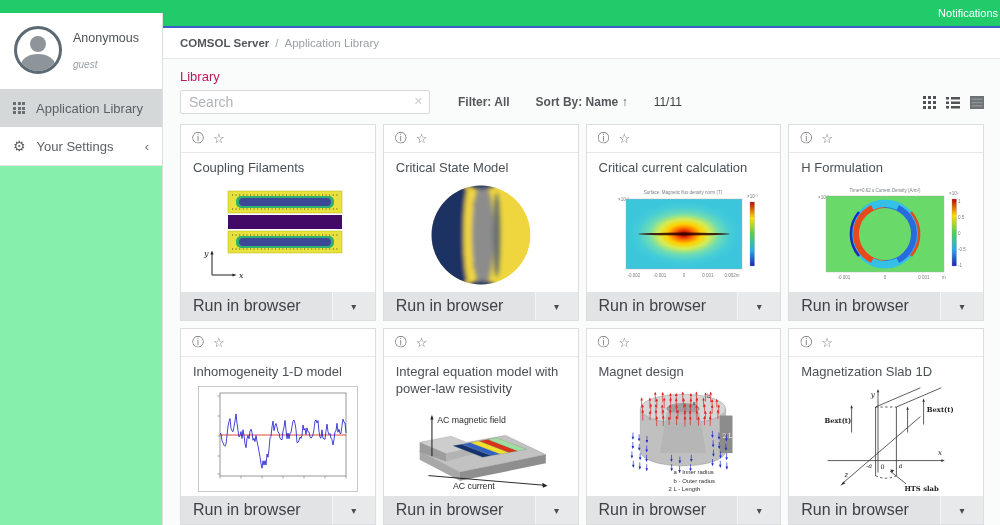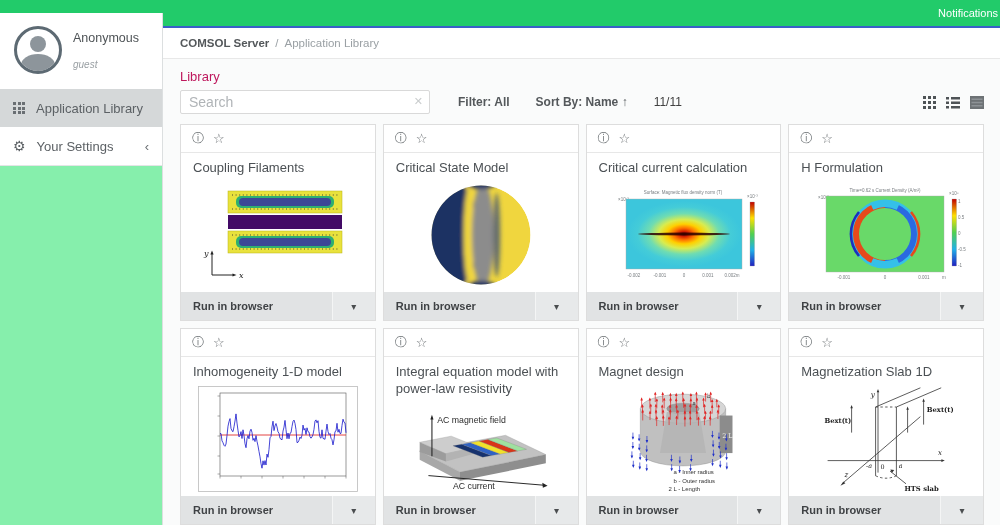--- a/index.html
+++ b/index.html
@@ -44,21 +44,21 @@
   .vicon{cursor:pointer;display:block;}
   
   .cards{margin-top:10px;display:grid;grid-template-columns:repeat(4,1fr);gap:7px;grid-auto-rows:197px;}
   .card{background:#fff;border:1px solid #ddd;display:flex;flex-direction:column;box-sizing:border-box;}
   .card-head{display:flex;align-items:center;gap:9px;padding:5px 11px;border-bottom:1px solid #e7e7e7;color:#6d7275;flex:none;}
   .ic-info{font-size:12px;cursor:pointer;}
   .ic-star{font-size:13px;cursor:pointer;}
   .card-title{padding:7px 12px 2px;font-size:13px;color:#4b5054;line-height:1.3;flex:none;}
   .fig{flex:1;display:flex;align-items:center;justify-content:center;overflow:hidden;}
   .card-foot{display:flex;height:28px;flex:none;cursor:pointer;}
-  .run{flex:1;background:#e1e3e4;display:flex;align-items:center;padding-left:12px;font-size:11px;font-weight:700;color:#3f4245;}
+  .run{flex:1;background:#e1e3e4;display:flex;align-items:center;padding-left:12px;font-size:16px;font-weight:400;color:#3f4245;}
   .dd{width:42px;background:#e7e9ea;border-left:1px solid #f4f5f5;display:flex;align-items:center;justify-content:center;color:#4a4d4f;font-size:10px;}
   .t45{font-size:4.5px;fill:#787d80;}
   .serif{font-family:"DejaVu Serif",serif;}
 </style>
 </head>
 <body>
 
 <div class="topbar">
   <div class="logo">
     <div class="logo-top">AURORA</div>

